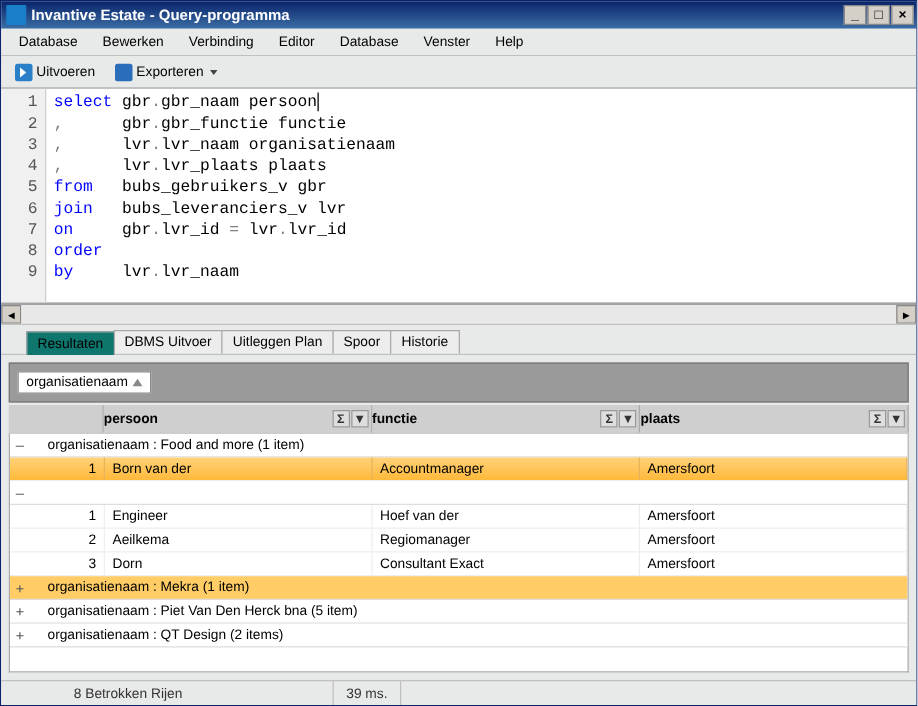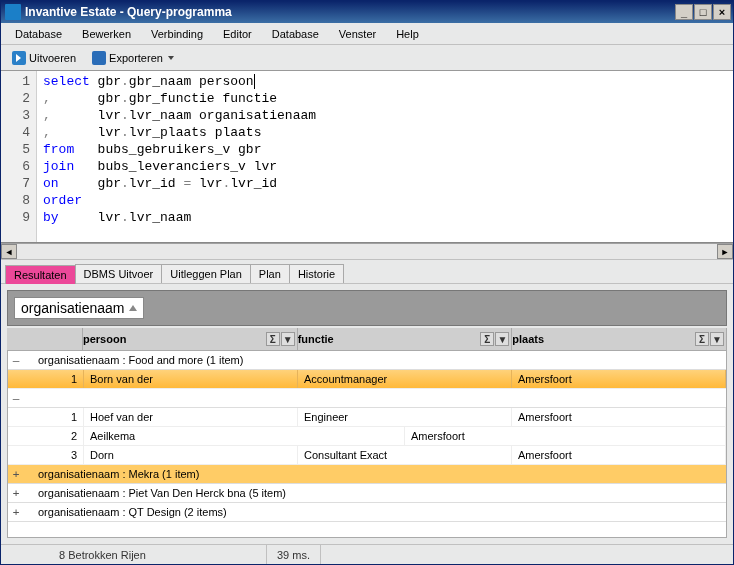--- a/index.html
+++ b/index.html
@@ -24,25 +24,25 @@
 .code { flex: 1; padding: 2px 6px; font-family: "Courier New", monospace; font-size: 13px; line-height: 17px; white-space: pre; overflow: hidden; }
 .kw { color: #0000ff; }
 .pn { color: #808080; }
 .cursor { border-right: 1px solid #000; }
 .hscroll { height: 16px; background:#e4e4e4; border-top:1px solid #a0a0a0; display:flex; align-items:stretch; }
 .hscroll .arrow { width:16px; border:1px solid #888; background:#d4d0c8; display:flex; align-items:center; justify-content:center; font-size:9px; }
 .hscroll .track { flex:1; background:#e8e8e8; }
 
 .tabs { display:flex; padding:4px 4px 0 4px; background:#e8e9e9; border-top:1px solid #c0c0c0; }
 .tab { padding:3px 8px; border:1px solid #a9a9a9; border-bottom:none; background:#ededed; margin-right:-1px; cursor:pointer; }
-.tab.active { background:#ec4899; position:relative; top:1px; }
+.tab.active { background:#0f766e; position:relative; top:1px;margin-left:16px; }
 
 .results { flex:1; background:#e8e9e9; padding:6px; display:flex; flex-direction:column; border-top:1px solid #c0c0c0; overflow:hidden; }
 .grouping { background:#9a9a9a; padding:6px; border:1px solid #777; }
-.chip { background:#fff; border:1px solid #888; padding:2px 6px; display:inline-flex; align-items:center; gap:4px; font-size:14px; }
+.chip { background:#fff; border:1px solid #888; padding:2px 6px; display:inline-flex; align-items:center; gap:4px; font-size:11px; }
 .chip .tri { width:0;height:0;border-left:4px solid transparent;border-right:4px solid transparent;border-bottom:6px solid #888; }
 
 .hdrrow { display:flex; border-bottom:1px solid #aaa; margin-top:2px; }
 .gspacer { width:30px; background:#cfcfcf; border-right:1px solid #aaa; }
 .hdr { flex:1 1 0; height:22px; background:#cfcfcf; border-right:1px solid #aaa; position:relative; display:flex; align-items:center; justify-content:flex-start; font-weight:bold; }
 .hdr .ops { position:absolute; right:2px; display:flex; gap:1px; }
 .op { width:14px; height:14px; font-size:10px; display:flex; align-items:center; justify-content:center; color:#333; background:#dedede; border:1px solid #999; }
 
 .gridbody { background:#fff; border:1px solid #aaa; border-top:none; overflow:auto; flex:1; }
 .grp { height:19px; display:flex; align-items:center; border-bottom:1px solid #ddd; background:#fff; }
@@ -113,21 +113,21 @@
   <div class="hscroll">
     <div class="arrow">◄</div>
     <div class="track"></div>
     <div class="arrow">►</div>
   </div>
 
   <div class="tabs" id="tabs">
       <div class="tab active">Resultaten</div>
       <div class="tab">DBMS Uitvoer</div>
       <div class="tab">Uitleggen Plan</div>
-      <div class="tab">Plan</div>
+      <div class="tab">Spoor</div>
       <div class="tab">Historie</div>
     </div>
 
   <div class="results">
     <div class="grouping">
       <span class="chip">
         <span>organisatienaam</span>
         <span class="tri"></span>
       </span>
     </div>
@@ -166,28 +166,29 @@
           <div class="cell c">Born van der</div>
           <div class="cell c">Accountmanager</div>
           <div class="cell c">Amersfoort</div>
         </div>
         <div class="grp">
           <span class="tog">–</span>
         </div>
         <div class="row">
           <div class="lead"></div>
           <div class="cell num">1</div>
+          <div class="cell c">Engineer</div>
           <div class="cell c">Hoef van der</div>
-          <div class="cell c">Engineer</div>
           <div class="cell c">Amersfoort</div>
         </div>
         <div class="row">
           <div class="lead"></div>
           <div class="cell num">2</div>
           <div class="cell c">Aeilkema</div>
+          <div class="cell c">Regiomanager</div>
           <div class="cell c">Amersfoort</div>
         </div>
         <div class="row">
           <div class="lead"></div>
           <div class="cell num">3</div>
           <div class="cell c">Dorn</div>
           <div class="cell c">Consultant Exact</div>
           <div class="cell c">Amersfoort</div>
         </div>
         <div class="grp hl">

